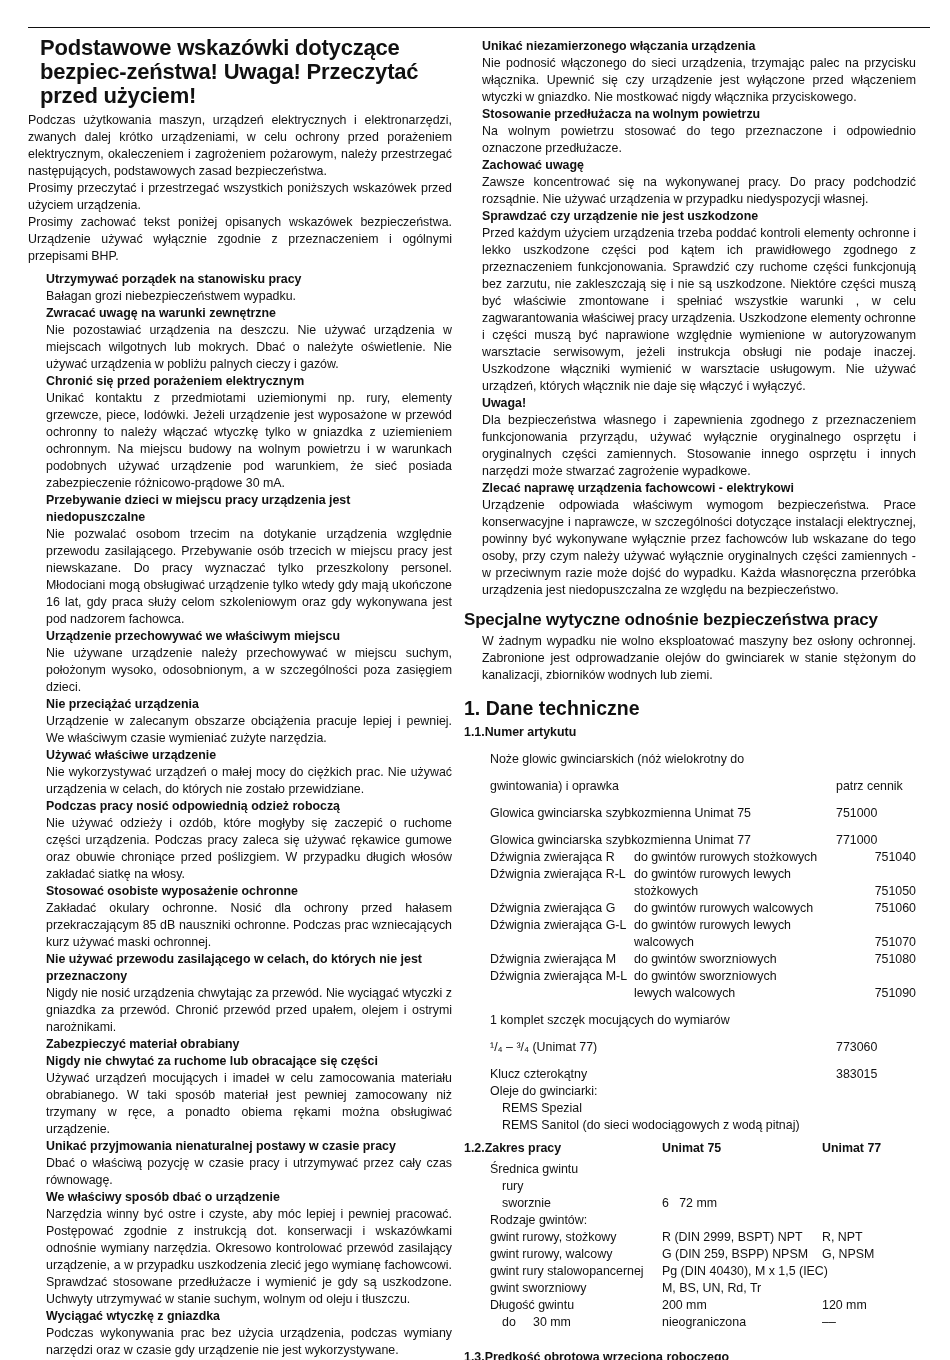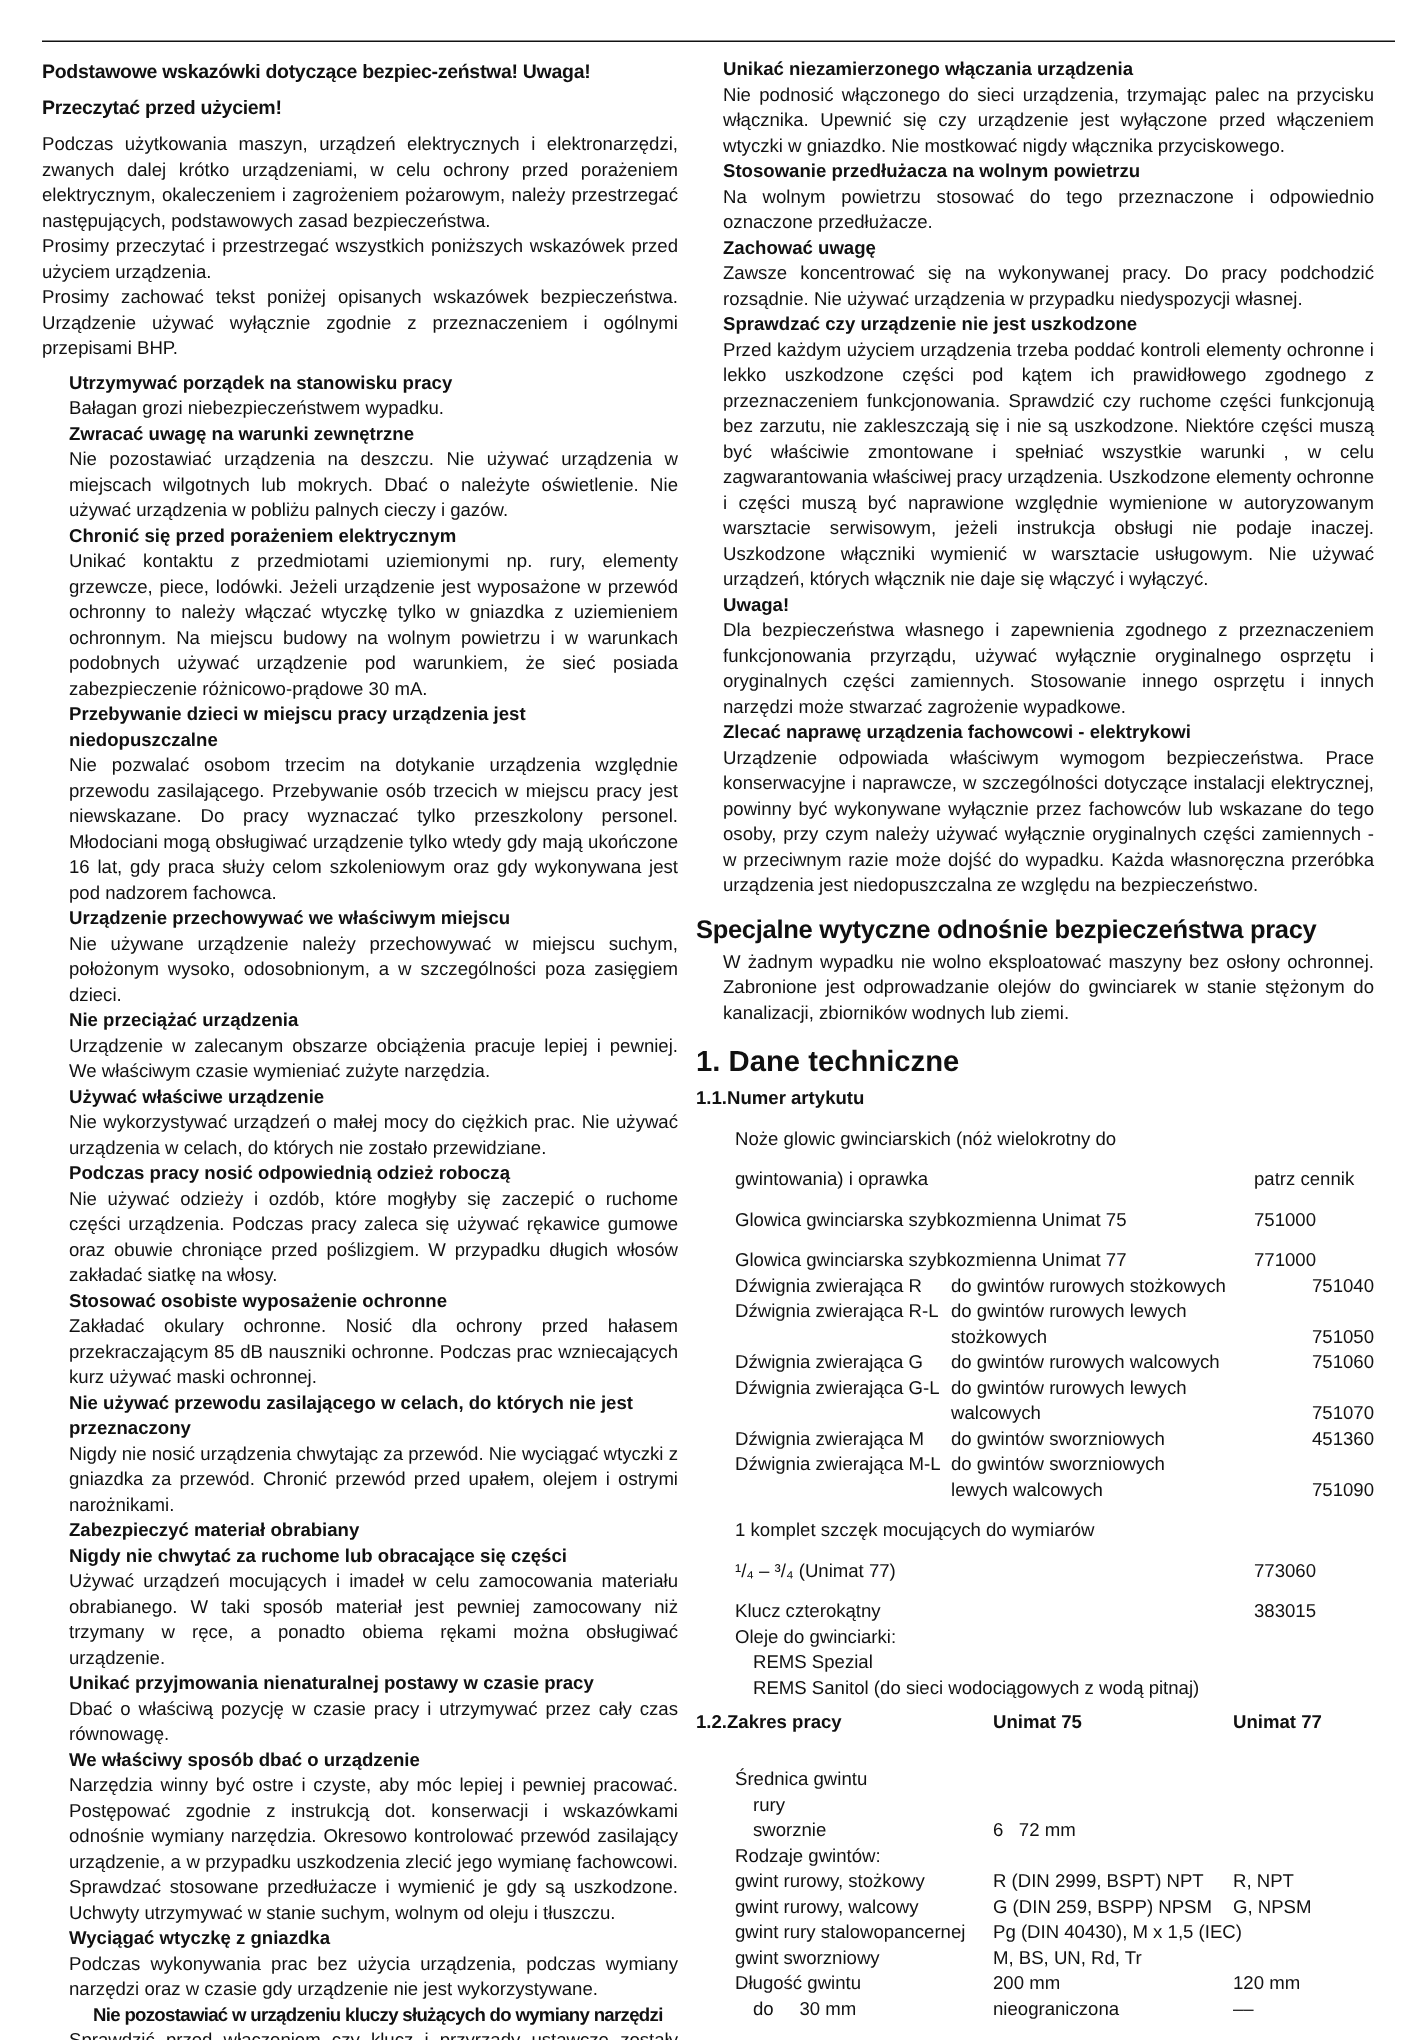--- a/index.html
+++ b/index.html
@@ -4,21 +4,21 @@
 <style>
   html, body { margin: 0; padding: 0; background: #ffffff; }
   body {
     width: 950px; height: 1360px; overflow: hidden; position: relative;
     font-family: "Liberation Sans", sans-serif; color: #111; font-size: 12.4px; line-height: 17px;
   }
   .rule { position: absolute; left: 28px; top: 27px; width: 902px; height: 1px; background: #111; }
   .col { position: absolute; top: 36px; }
   .col-left { left: 28px; width: 424px; }
   .col-right { left: 464px; width: 452px; }
-  .h1 { font-weight: bold; font-size: 13px; line-height: 24px; margin: 0 0 4px 0; letter-spacing: -0.2px; }
+  .h1 { font-weight: bold; font-size: 22px; line-height: 24px; margin: 0 0 4px 12px; letter-spacing: -0.2px; }
   .h2 { font-weight: bold; font-size: 17px; line-height: 22px; margin: 10px 0 2px 0; letter-spacing: -0.2px; }
   .h-num { font-weight: bold; font-size: 19.5px; line-height: 24px; margin: 12px 0 2px 0; }
   p { margin: 0; text-align: justify; }
   .indent { padding-left: 18px; }
   .sh { font-weight: bold; }
   .sub { font-weight: bold; margin-top: 4px; }
   .art-wrap { padding-left: 26px; }
   .art-row { display: flex; margin-top: 10px; }
   .art-row .name { flex: 1 1 auto; }
   .art-row .num { flex: 0 0 80px; text-align: left; }
@@ -152,21 +152,21 @@
       <span class="num"></span>
     </div>
     <div class="lever-row">
       <span class="lname"></span>
       <span class="ldesc">walcowych</span>
       <span class="num">751070</span>
     </div>
     <div class="lever-row">
       <span class="lname">Dźwignia zwierająca M</span>
       <span class="ldesc">do gwintów sworzniowych</span>
-      <span class="num">451360</span>
+      <span class="num">751080</span>
     </div>
     <div class="lever-row">
       <span class="lname">Dźwignia zwierająca M-L</span>
       <span class="ldesc">do gwintów sworzniowych</span>
       <span class="num"></span>
     </div>
     <div class="lever-row">
       <span class="lname"></span>
       <span class="ldesc">lewych walcowych</span>
       <span class="num">751090</span>
@@ -187,21 +187,21 @@
     <div>Oleje do gwinciarki:</div>
     <div class="pad2">REMS Spezial</div>
     <div class="pad2">REMS Sanitol (do sieci wodociągowych z wodą pitnaj)</div>
   </div>
 
   <div class="range-head">
     <span class="a">1.2.Zakres pracy</span>
     <span class="b">Unimat 75</span>
     <span class="c">Unimat 77</span>
   </div>
-  <div class="range" style="margin-top:21px;">
+  <div class="range" style="margin-top:4px;">
     <div class="range-row">
       <span class="a">Średnica gwintu</span>
       <span class="b"></span>
       <span class="c"></span>
     </div>
     <div class="range-row">
       <span class="a pad3">rury</span>
       <span class="b" style="margin-left:-12px;"></span>
       <span class="c"></span>
     </div>

